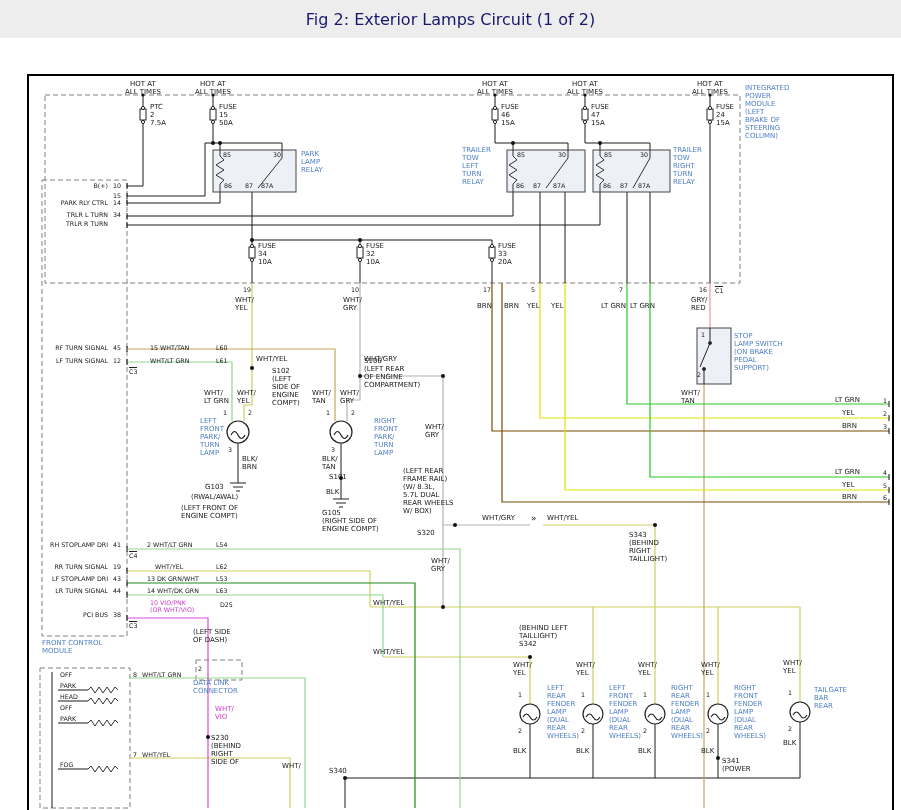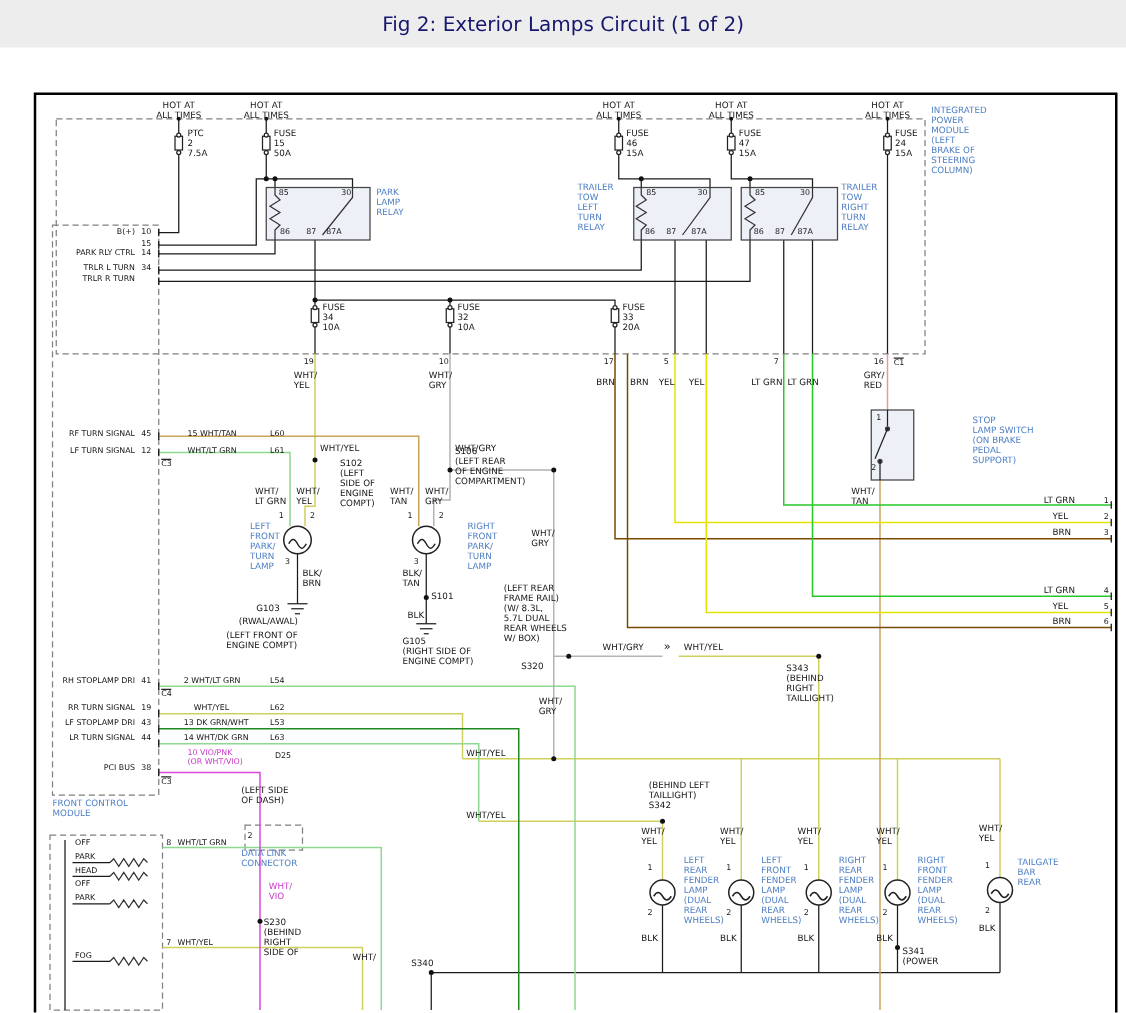--- a/index.html
+++ b/index.html
@@ -343,21 +343,21 @@
 GRY</div>
 <div class="lb" style="left:477px;top:302px">BRN</div>
 <div class="lb" style="left:504px;top:302px">BRN</div>
 <div class="lb" style="left:527px;top:302px">YEL</div>
 <div class="lb" style="left:551px;top:302px">YEL</div>
 <div class="lb" style="left:601px;top:302px">LT GRN</div>
 <div class="lb" style="left:630px;top:302px">LT GRN</div>
 <div class="lb" style="left:691px;top:296px">GRY/
 RED</div>
 
-<div class="lb bl" style="left:778px;top:332px">STOP
+<div class="lb bl" style="left:734px;top:332px">STOP
 LAMP SWITCH
 (ON BRAKE
 PEDAL
 SUPPORT)</div>
 <div class="lb sm" style="left:701px;top:331px">1</div>
 <div class="lb sm" style="left:697px;top:371px">2</div>
 <div class="lb" style="left:681px;top:389px">WHT/
 TAN</div>
 
 <div class="lb sm rt" style="left:38px;top:344px;width:70px">RF TURN SIGNAL</div>
@@ -408,21 +408,21 @@
 <div class="lb sm" style="left:326px;top:409px">1</div>
 <div class="lb sm" style="left:351px;top:409px">2</div>
 <div class="lb bl" style="left:374px;top:417px">RIGHT
 FRONT
 PARK/
 TURN
 LAMP</div>
 <div class="lb sm" style="left:331px;top:446px">3</div>
 <div class="lb" style="left:322px;top:455px">BLK/
 TAN</div>
-<div class="lb" style="left:345px;top:473px">S101</div>
+<div class="lb" style="left:329px;top:473px">S101</div>
 <div class="lb" style="left:326px;top:488px">BLK</div>
 <div class="lb" style="left:322px;top:509px">G105
 (RIGHT SIDE OF
 ENGINE COMPT)</div>
 
 <div class="lb" style="left:425px;top:423px">WHT/
 GRY</div>
 <div class="lb" style="left:403px;top:467px">(LEFT REAR
 FRAME RAIL)
 (W/ 8.3L,

